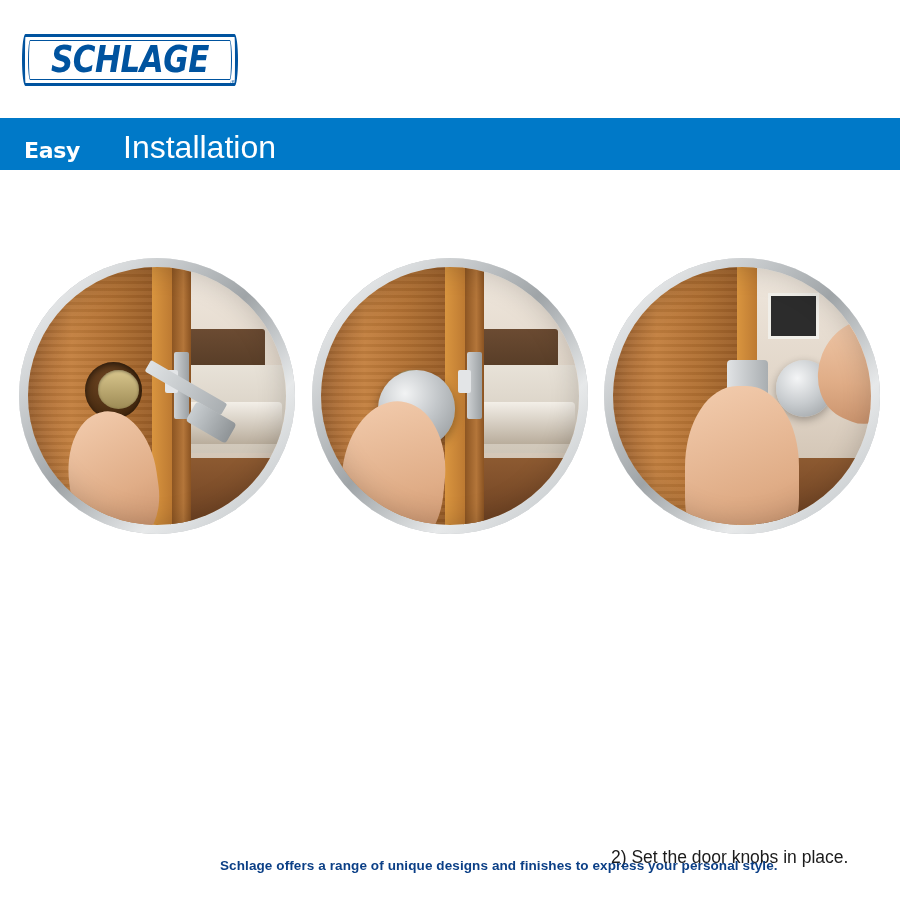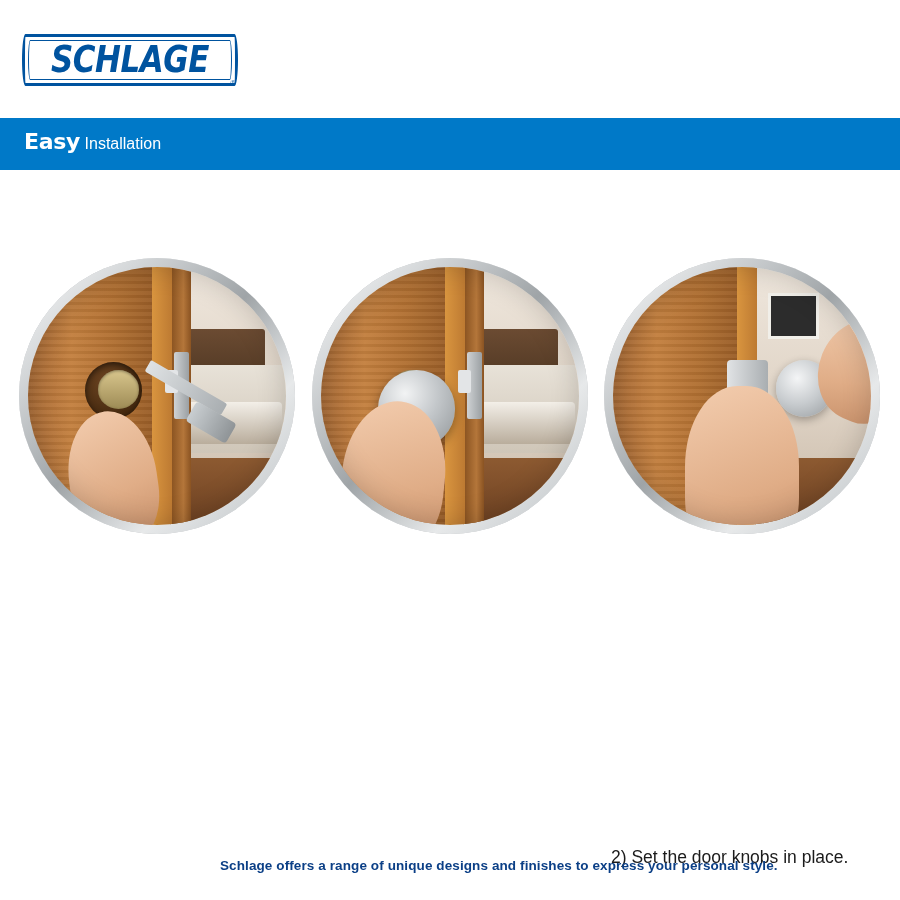--- a/index.html
+++ b/index.html
@@ -93,22 +93,23 @@
   .title-strong {
     font-family: "DejaVu Sans", sans-serif;
     font-weight: bold;
     font-size: 22px;
     letter-spacing: -0.3px;
     vertical-align: baseline;
   }
   .title-light {
     font-family: "Liberation Sans", sans-serif;
     font-weight: 300;
-    font-size: 16px;
+    font-size: 32px;
     vertical-align: baseline;
+    margin-left: 34px;
   }
 
   
   .steps {
     position: absolute;
     left: 0;
     top: 258px;
     width: 900px;
     height: 400px;
   }

